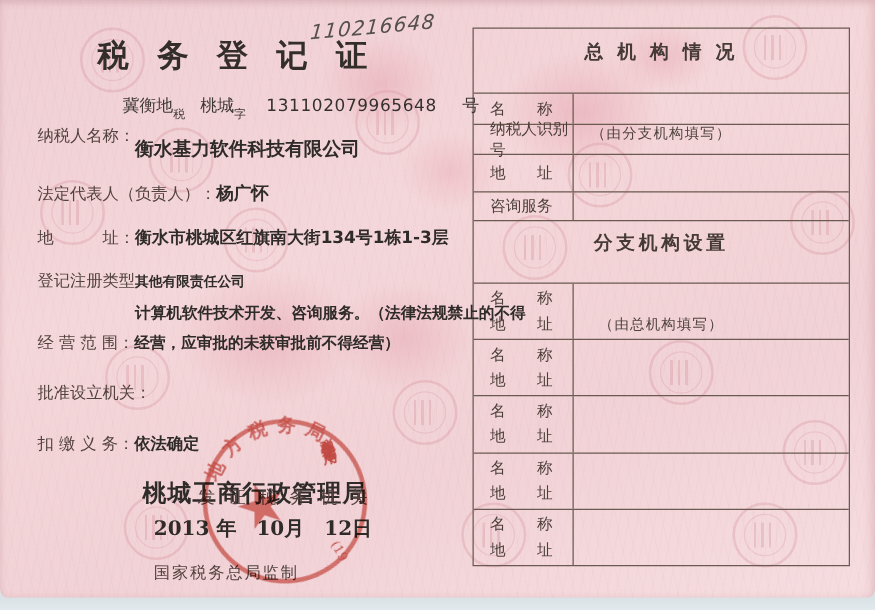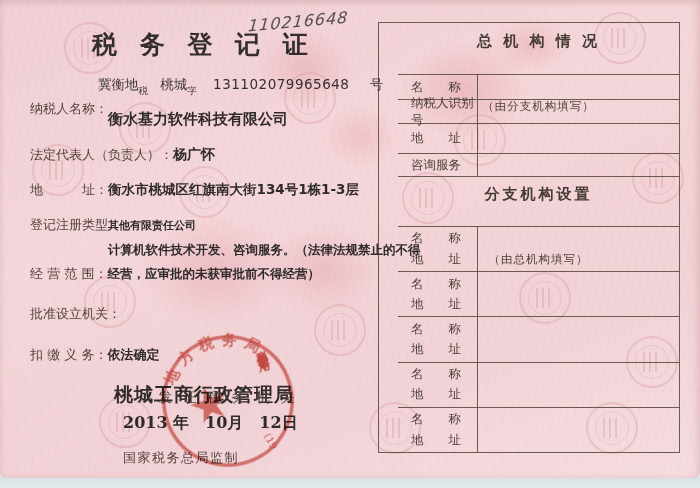--- a/index.html
+++ b/index.html
@@ -22,30 +22,30 @@
   .wm{position:absolute;width:52px;height:52px;border:2px solid rgba(205,128,141,.26);border-radius:50%;z-index:0;}
   .wm::before{content:"";position:absolute;inset:7px;border:1.5px solid rgba(205,128,141,.22);border-radius:50%;}
   .wm::after{content:"";position:absolute;left:50%;top:50%;width:18px;height:20px;transform:translate(-50%,-50%);
     background:repeating-linear-gradient(90deg, rgba(205,128,141,.28) 0 2px, transparent 2px 6px);}
   
   .stain{position:absolute;border-radius:50%;z-index:0;pointer-events:none;}
   
   .t{position:absolute;white-space:nowrap;z-index:2;}
   .lab{font-size:13px;color:#52423e;}
   .val{font-family:"DejaVu Sans","Liberation Sans",sans-serif;font-weight:bold;color:#2f2b28;}
-  .title{left:92px;top:28px;width:215px;text-align:center;font-size:25px;font-weight:bold;letter-spacing:7px;color:#332e2a;}
+  .title{left:78px;top:28px;width:215px;text-align:center;font-size:25px;font-weight:bold;letter-spacing:7px;color:#332e2a;}
   .subtitle{left:78px;top:61px;width:215px;text-align:center;font-size:15px;font-weight:bold;color:#3a332f;}
   .handwritten{left:248px;top:12px;font-family:"DejaVu Sans","Liberation Sans",sans-serif;font-style:italic;
     font-size:16px;color:#55504d;transform:rotate(-5deg) skewX(-10deg);letter-spacing:1px;}
   .docline{left:98px;top:76px;font-size:13.5px;color:#3d3734;}
   .docline sub{font-size:9.5px;vertical-align:-5px;}
   .docline .num{font-family:"DejaVu Sans","Liberation Sans",sans-serif;font-weight:normal;letter-spacing:.5px;color:#33302d;}
   
   .rtable{position:absolute;left:378px;top:22px;width:302px;height:431px;border:1.5px solid #6b5a51;
-    display:flex;flex-direction:column;z-index:1;background:transparent;padding-left:19px;}
+    display:flex;flex-direction:column;z-index:1;background:transparent;}
   .thead{border-bottom:1px solid #6b5a51;text-align:center;}
   .thead .h1{font-size:15px;font-weight:bold;letter-spacing:3px;color:#463a36;}
   .thead .h2{font-size:11.5px;letter-spacing:1px;color:#4f423d;margin-top:48px;}
   .trow{display:flex;border-bottom:1px solid #6b5a51;}
   .tlabel{width:80px;border-right:1px solid #6b5a51;display:flex;align-items:center;padding-left:13px;font-size:12.5px;color:#4c3f3a;}
   .tval{flex:1;}
   .tgroup{display:flex;border-bottom:1px solid #6b5a51;flex:1;}
   .tgroup:last-child{border-bottom:none;}
   .tglabel{width:80px;border-right:1px solid #6b5a51;display:flex;flex-direction:column;justify-content:space-evenly;
     padding-left:13px;font-size:12.5px;color:#4c3f3a;}

